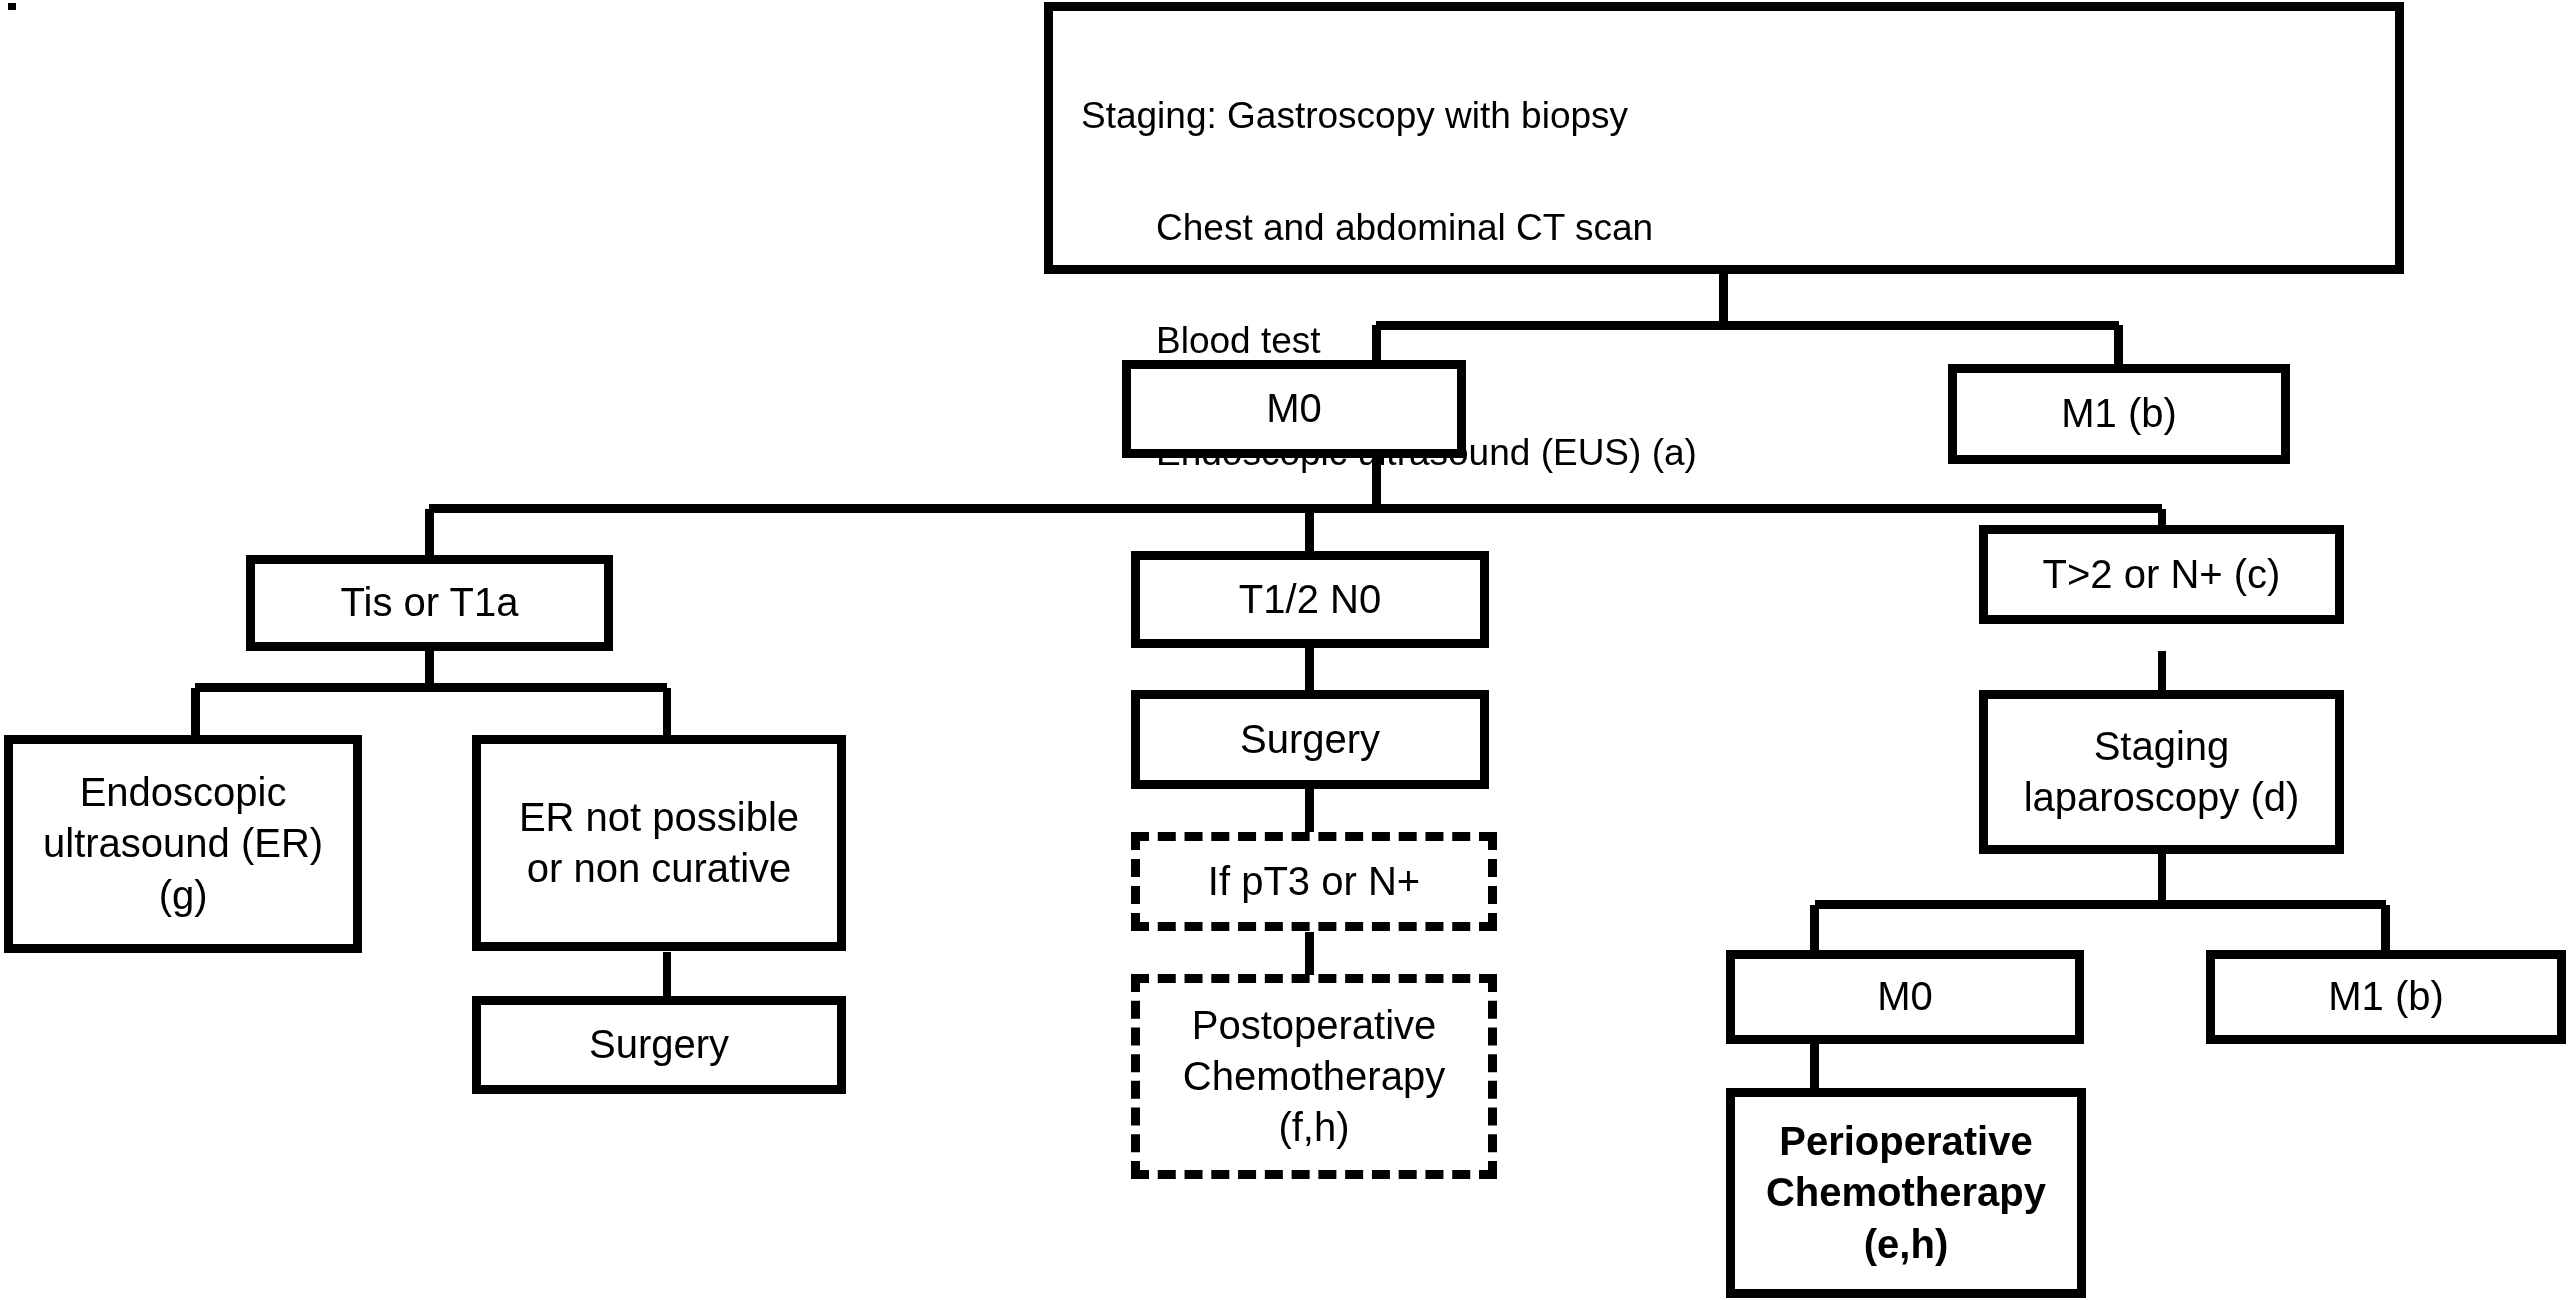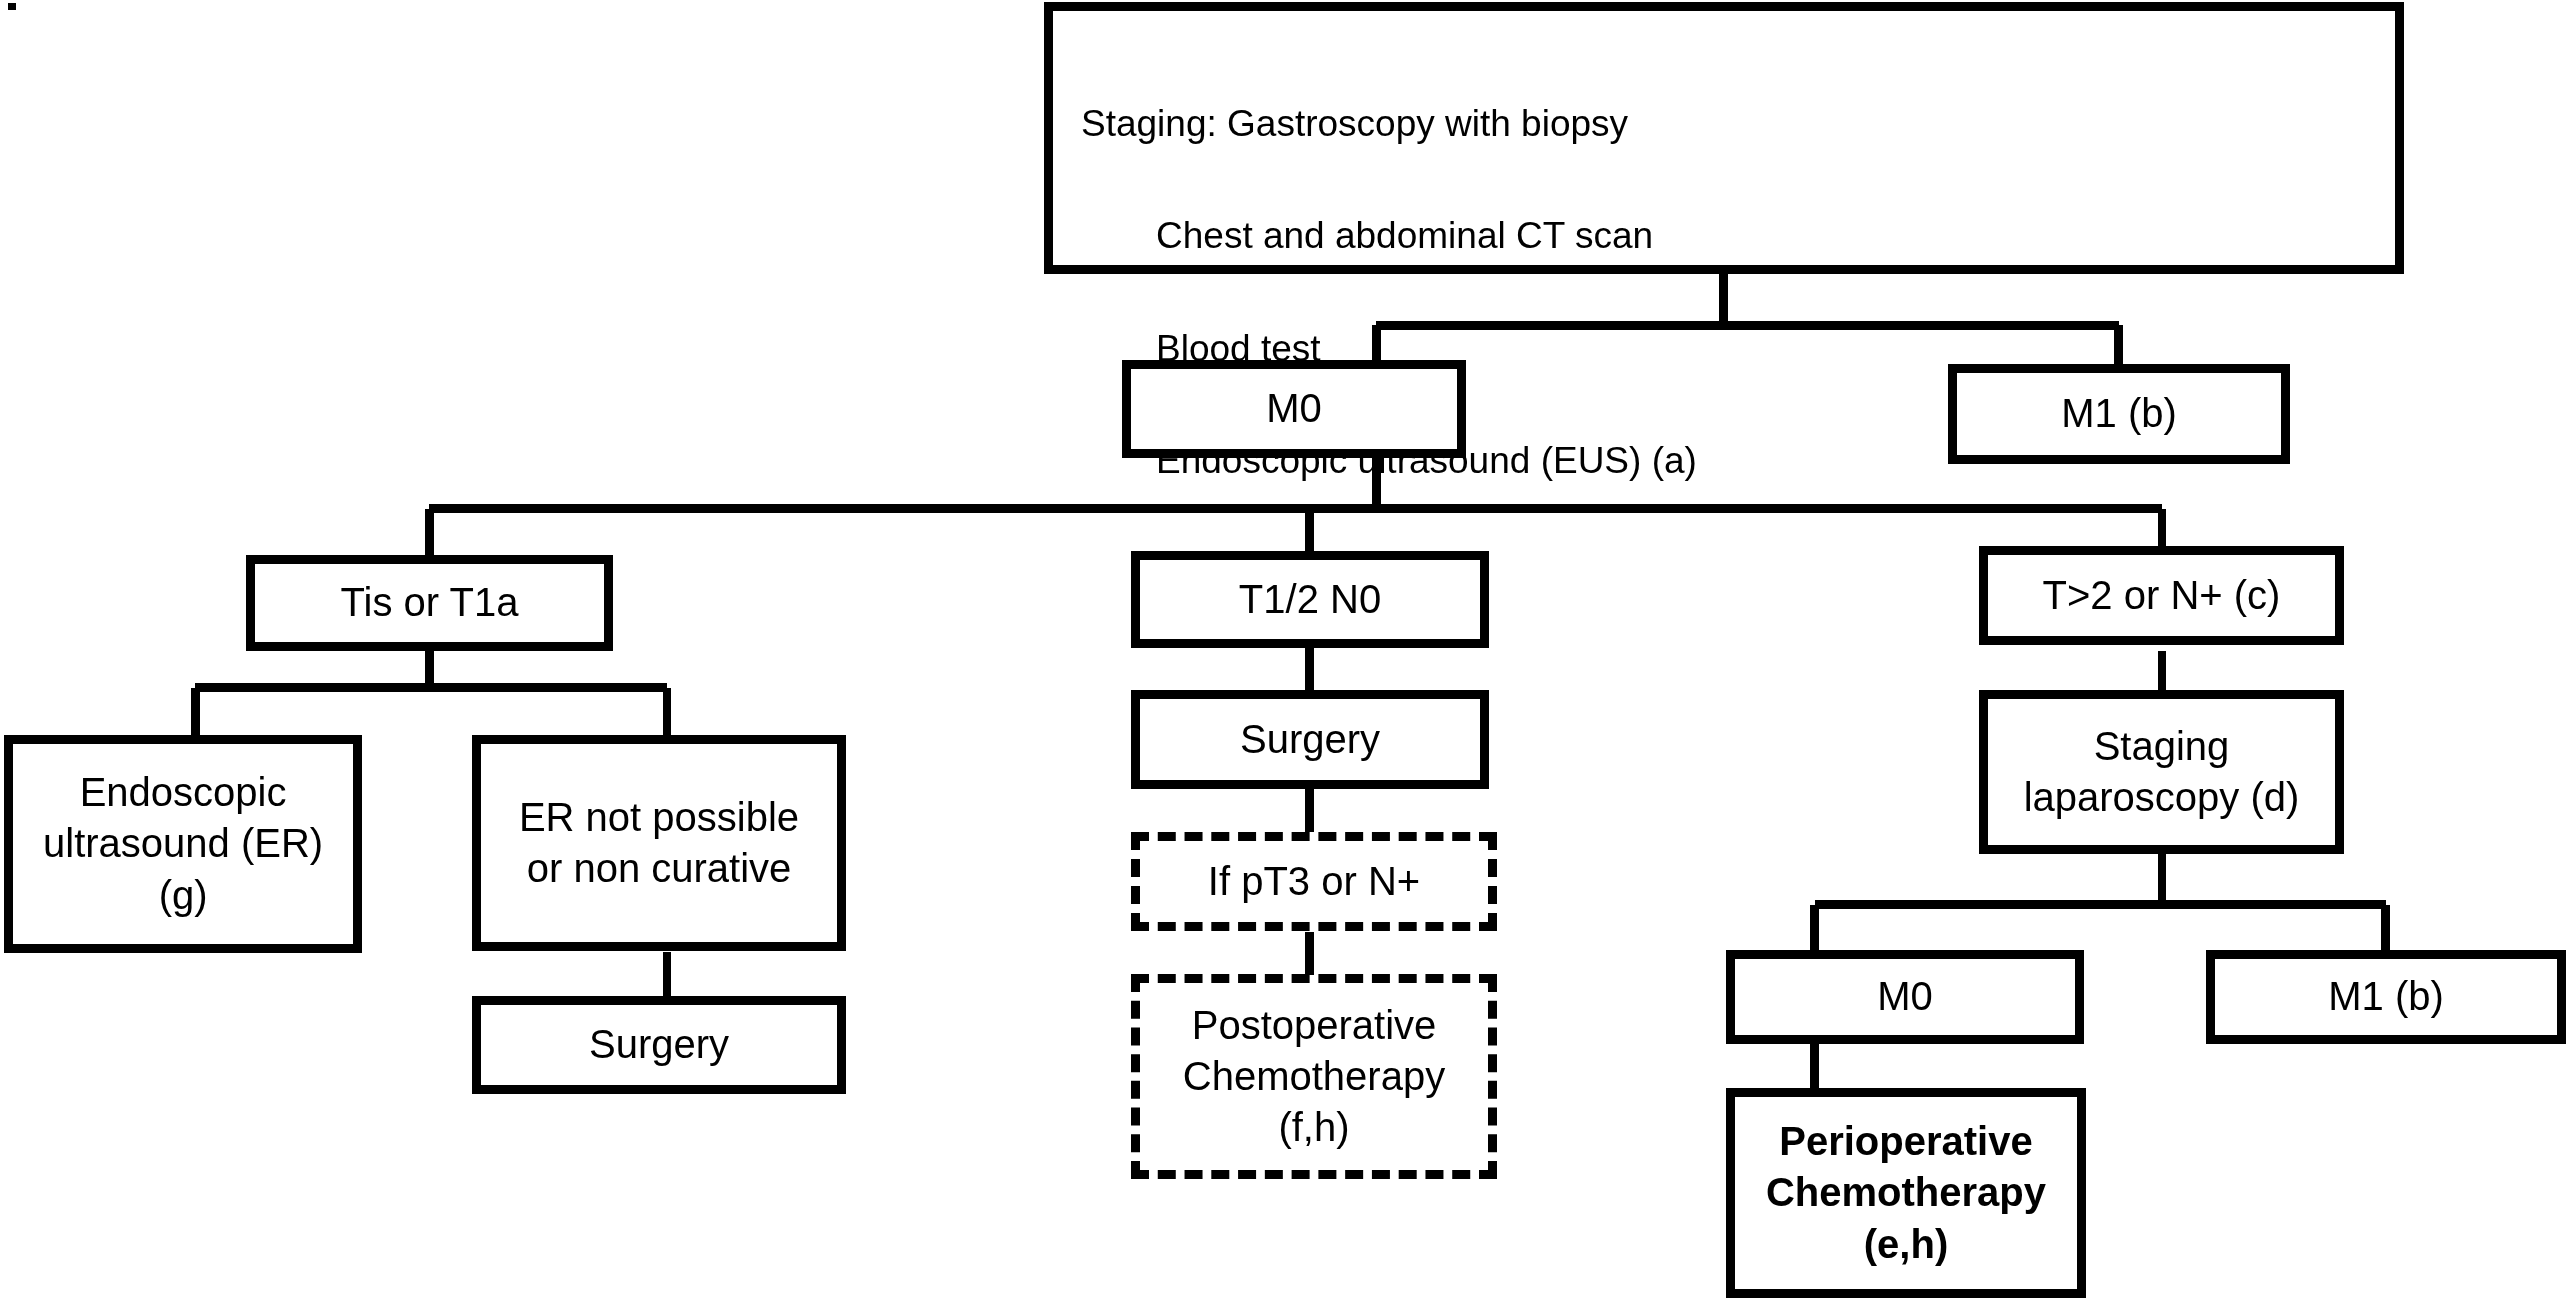--- a/index.html
+++ b/index.html
@@ -47,21 +47,21 @@
     border-style: dashed;
     border-width: 9px;
     background: transparent;
   }
   .node.thick {
     border-width: 9px;
   }
   
   #node-staging {
     display: block;
-    padding: 28px 0 0 28px;
+    padding: 20px 0 0 28px;
     text-align: left;
     line-height: 1.52;
     font-size: 37px;
   }
   #node-staging .line {
     display: block;
     white-space: pre;
   }
   #node-staging .line.indent {
     padding-left: 75px;
@@ -129,21 +129,21 @@
   </div>
 
   <div class="node thick" style="left:1122px; top:360px; width:344px; height:98px;">M0</div>
 
   <div class="node thick" style="left:1948px; top:364px; width:342px; height:100px;">M1 (b)</div>
 
   <div class="node thick" style="left:246px; top:555px; width:367px; height:96px;">Tis or T1a</div>
 
   <div class="node thick" style="left:1131px; top:551px; width:358px; height:97px;">T1/2 N0</div>
 
-  <div class="node thick" style="left:1979px; top:546px; width:365px; height:99px;">T&gt;2 or N+ (c)</div>
+  <div class="node thick" style="left:1979px; top:525px; width:365px; height:99px;">T&gt;2 or N+ (c)</div>
 
   <div class="node thick" style="left:4.1px; top:735px; width:358px; height:218px;">Endoscopic
 ultrasound (ER)
 (g)</div>
 
   <div class="node thick" style="left:472px; top:735px; width:374px; height:216px;">ER not possible
 or non curative</div>
 
   <div class="node thick" style="left:472px; top:996px; width:374px; height:98px;">Surgery</div>
 

